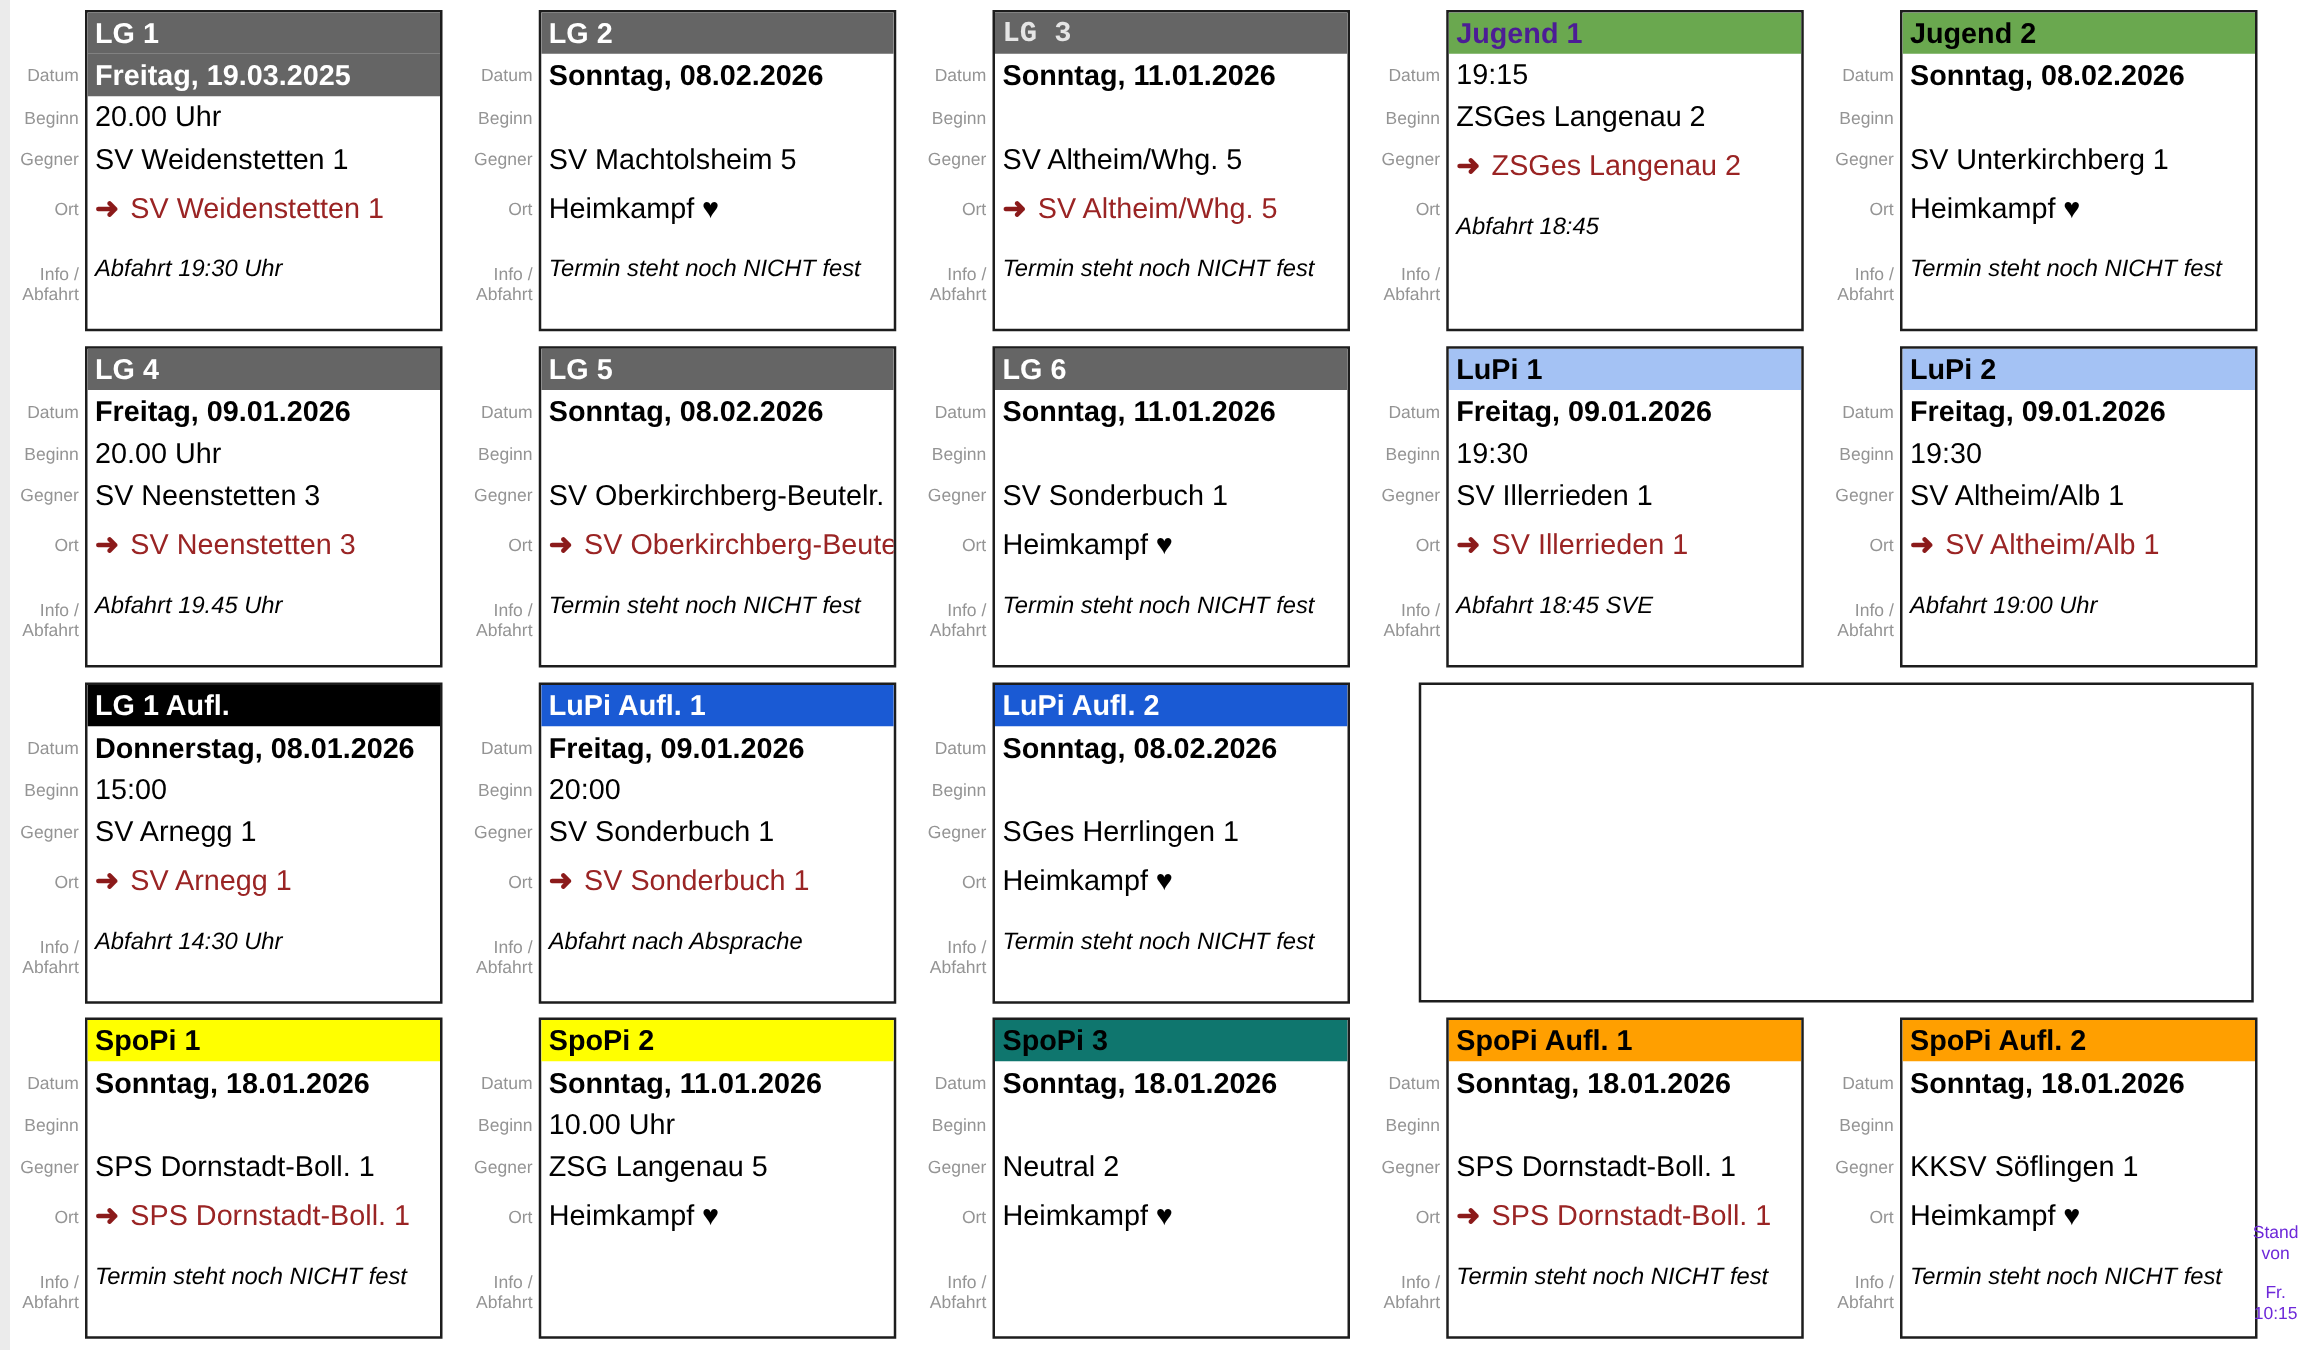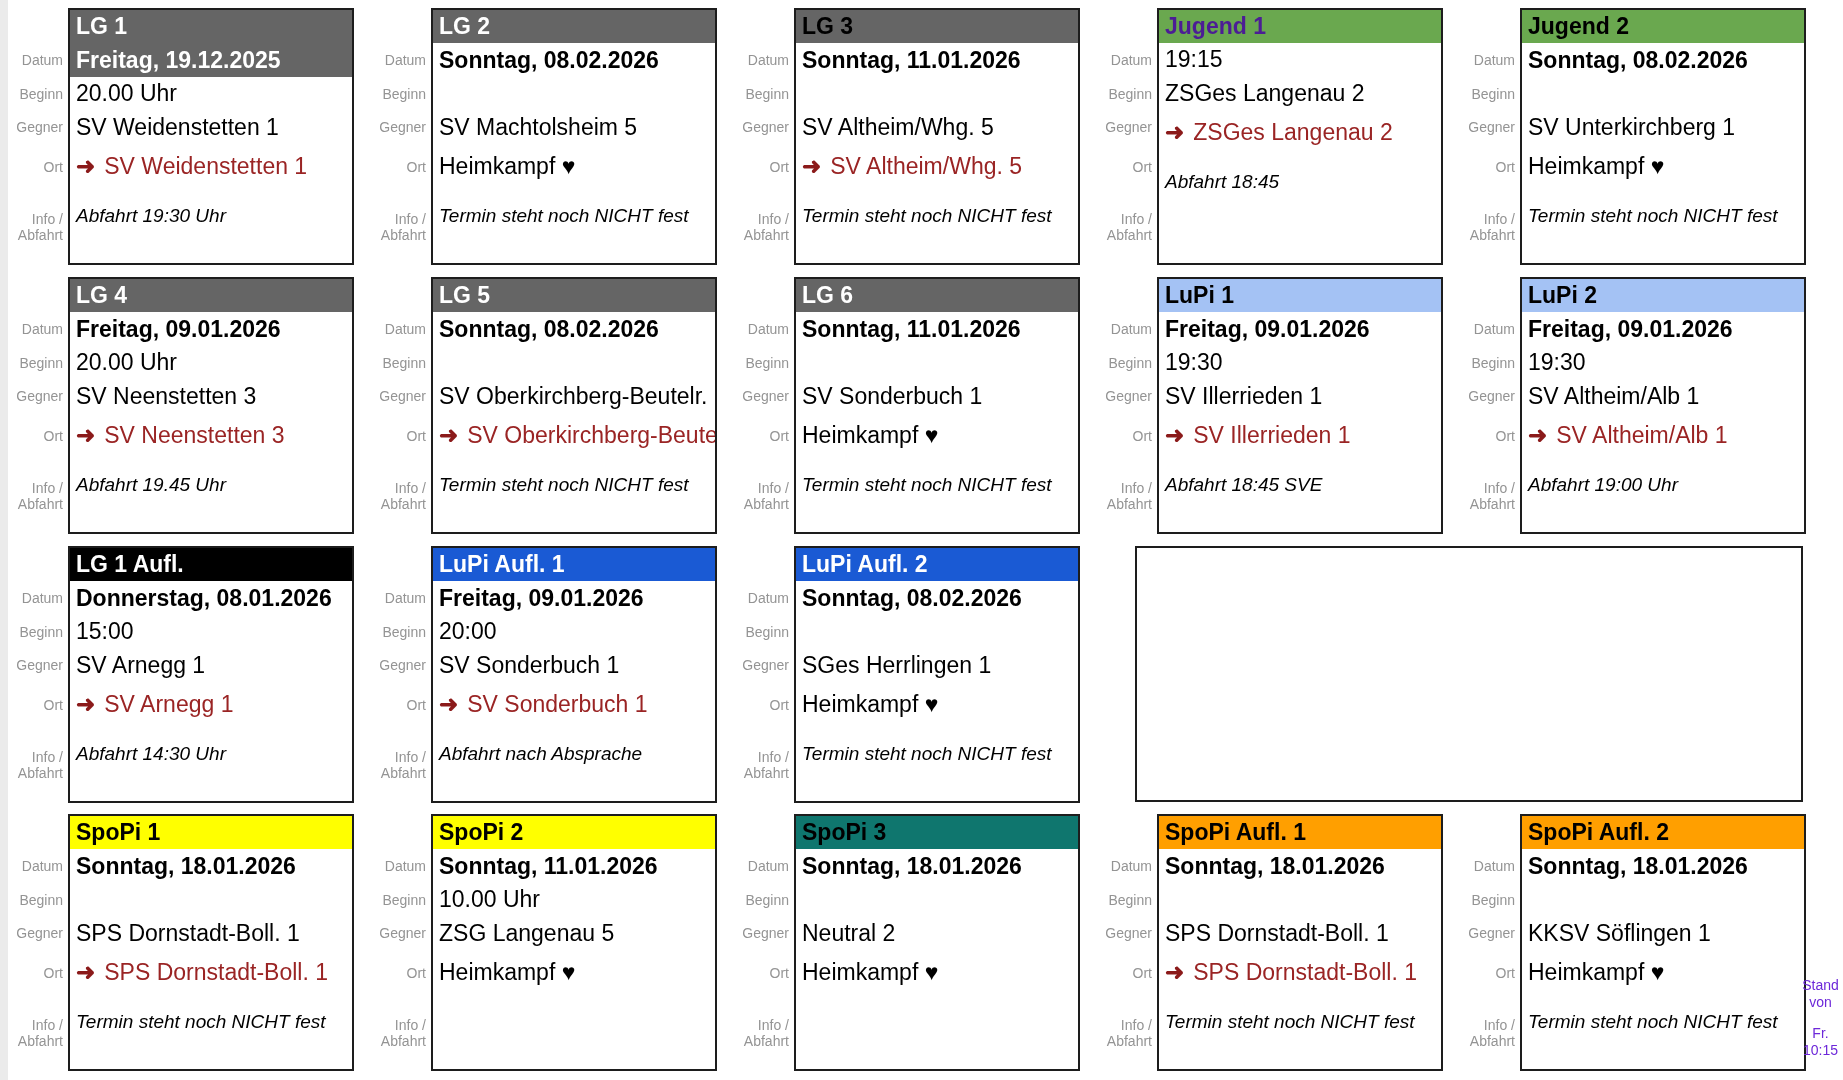--- a/index.html
+++ b/index.html
@@ -51,21 +51,21 @@
       <div class="lab h-beginn">Beginn</div>
       <div class="lab h-gegner">Gegner</div>
       <div class="lab h-ort">Ort</div>
       <div class="lab h-info lab-info">
         <span>Info /</span>
         <span>Abfahrt</span>
       </div>
     </div>
     <div class="card">
       <div class="head" style="background: rgb(101, 101, 101); color: rgb(255, 255, 255);">LG 1</div>
-      <div class="row r-datum" style="background: rgb(101, 101, 101); color: rgb(255, 255, 255);">Freitag, 19.12.2025</div>
+      <div class="row r-datum" style="background: rgb(101, 101, 101); color: rgb(255, 255, 255);">Freitag, 19.03.2025</div>
       <div class="row r-beginn">20.00 Uhr</div>
       <div class="row r-gegner">SV Weidenstetten 1</div>
       <div class="row r-ort" style="color: rgb(154, 36, 36);">
         <span class="arrow" style="color: rgb(139, 26, 26);">➜</span>
         <span class="ort-text">SV Weidenstetten 1</span>
       </div>
       <div class="row r-info">Abfahrt 19:30 Uhr</div>
     </div>
   </div>
       <div class="group" style="left: 374px; top: 8px;">
@@ -98,21 +98,21 @@
       <div class="lab h-datum">Datum</div>
       <div class="lab h-beginn">Beginn</div>
       <div class="lab h-gegner">Gegner</div>
       <div class="lab h-ort">Ort</div>
       <div class="lab h-info lab-info">
         <span>Info /</span>
         <span>Abfahrt</span>
       </div>
     </div>
     <div class="card">
-      <div class="head" style="background: rgb(101, 101, 101); color: #000000;">LG 3</div>
+      <div class="head" style="background: rgb(101, 101, 101); color: #e5e5e5; font-family: Liberation Mono, monospace;">LG 3</div>
       <div class="row r-datum">Sonntag, 11.01.2026</div>
       <div class="row r-beginn"></div>
       <div class="row r-gegner">SV Altheim/Whg. 5</div>
       <div class="row r-ort" style="color: rgb(154, 36, 36);">
         <span class="arrow" style="color: rgb(139, 26, 26);">➜</span>
         <span class="ort-text">SV Altheim/Whg. 5</span>
       </div>
       <div class="row r-info">Termin steht noch NICHT fest</div>
     </div>
   </div>

